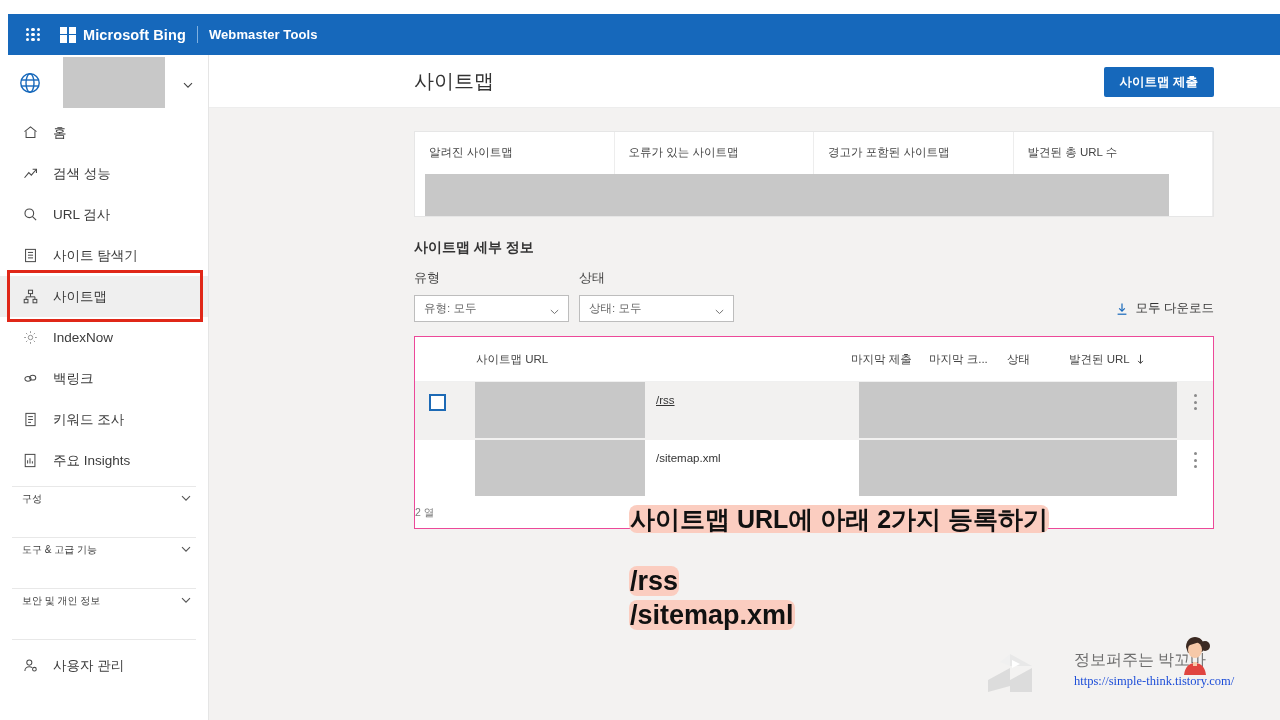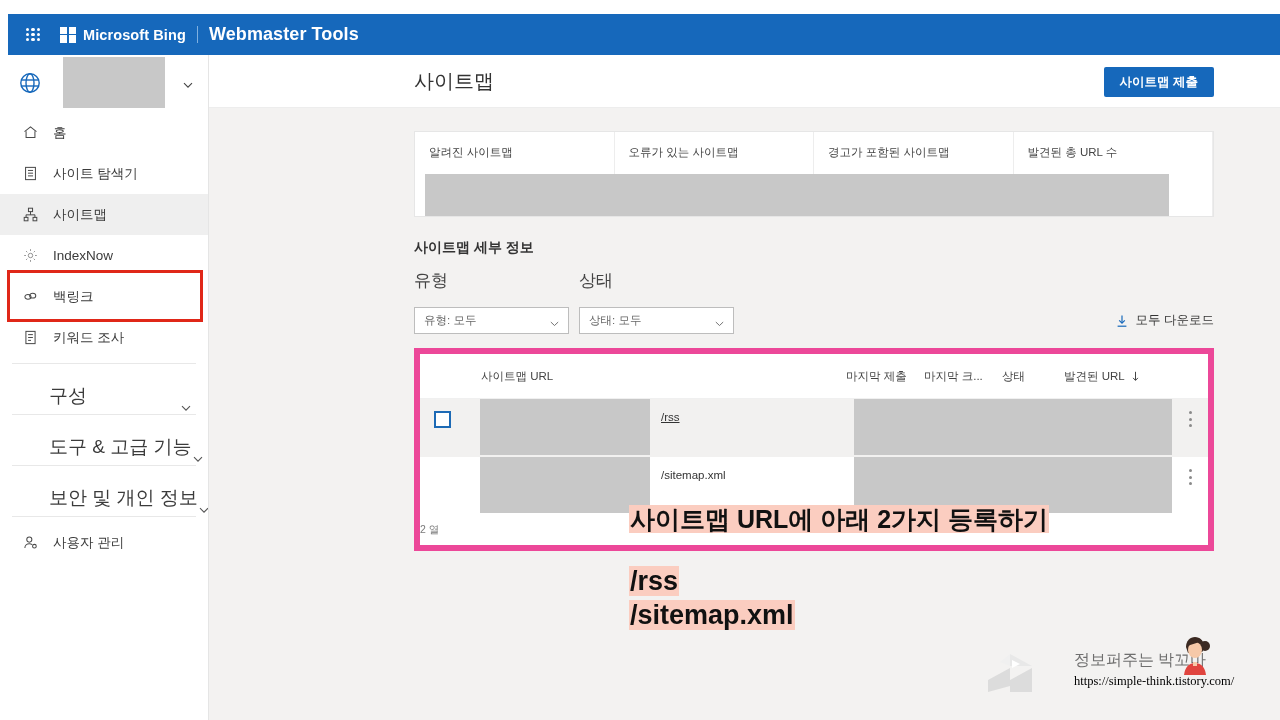--- a/index.html
+++ b/index.html
@@ -36,21 +36,21 @@
     grid-template-rows: repeat(2, 1fr);
     gap: 1.5px;
     margin-right: 7px;
   }
   .ms-logo i { display: block; background: #ffffff; }
   .brand-name { font-size: 14.5px; font-weight: 600; letter-spacing: .1px; }
   .brand-sep {
     width: 1px; height: 17px; background: #7fb0e0;
     margin: 0 11px;
   }
-  .brand-sub { font-size: 18px; font-weight: 600; letter-spacing: .1px; }
+  .brand-sub { font-size: 13px; font-weight: 600; letter-spacing: .1px; }
 
   
   .body-wrap {
     position: absolute; left: 0; top: 55px;
     width: 1280px; height: 665px;
     display: flex;
   }
 
   
   .sidebar {
@@ -103,27 +103,26 @@
     color: #4a4a4a;
     display: flex; align-items: center; justify-content: center;
   }
   .nav-label { white-space: nowrap; }
 
   .nav-divider {
     height: 1px; background: #e8e8e8;
     margin: 5px 12px 5px 12px;
   }
   .nav-group {
-    display: flex; align-items: flex-end;
+    display: flex; align-items: flex-start;
     height: 40px;
     padding: 0 16px 0 22px;
     cursor: pointer;
     color: #3b3b3b;
-    font-size: 19px;
-    margin-left: 27px;
+    font-size: 10px;
   }
   .nav-group .glabel { flex: 1 1 auto; white-space: nowrap; }
   .nav-group .gchev { width: 12px; height: 12px; flex: 0 0 12px; color: #555; }
 
   
   .red-box {
     position: absolute;
     left: 7px; top: 215px;
     width: 196px; height: 52px;
     border: 3px solid #e02718;
@@ -202,22 +201,22 @@
     margin: 22px 0 0 0;
   }
 
   .filter-row {
     display: flex; align-items: flex-end;
     margin-top: 12px;
     position: relative;
   }
   .filter-field { margin-right: 10px; }
   .filter-label {
-    font-size: 17px; color: #444444;
-    margin-bottom: 15px;
+    font-size: 13px; color: #444444;
+    margin-bottom: 8px;
   }
   .select-box {
     width: 155px; height: 27px;
     border: 1px solid #bdbdbd;
     background: #ffffff;
     display: flex; align-items: center;
     padding: 0 8px 0 9px;
     cursor: pointer;
   }
   .select-box .sv {
@@ -231,21 +230,21 @@
     position: absolute; right: 0; bottom: 5px;
     display: flex; align-items: center;
     cursor: pointer;
   }
   .download-link .dicon { width: 14px; height: 14px; color: #1668bb; margin-right: 7px; }
   .download-link .dtext { font-size: 12.5px; color: #333333; white-space: nowrap; }
 
   
   .table-card {
     background: #ffffff;
-    border: 6px solid #ec4899;
+    border: 1px solid #ec4899;
     margin-top: 14px;
     position: relative;
   }
   .thead {
     display: flex; align-items: center;
     height: 45px;
     padding: 0 0 0 14px;
     border-bottom: 1px solid #f0f0f0;
   }
   .th {
@@ -337,42 +336,42 @@
 
   
   .anno {
     position: absolute;
     font-family: "Liberation Sans", "DejaVu Sans", sans-serif;
     font-weight: 700;
     color: #111111;
     white-space: nowrap;
     z-index: 30;
   }
-  .anno .hl { background: #fbcdc0; padding: 0 1px; }
+  .anno .hl { background: #fbcdc0; padding: 0 1px; border-radius: 8px; }
   .anno-title { left: 629px; top: 503px; font-size: 25px; }
   .anno-l1 { left: 629px; top: 566px; font-size: 27px; }
   .anno-l2 { left: 629px; top: 600px; font-size: 27px; }
 
   
   .watermark {
     position: absolute;
     left: 978px; top: 633px;
     width: 300px; height: 72px;
     z-index: 25;
     display: flex; align-items: center;
   }
   .wm-logo { width: 84px; height: 58px; flex: 0 0 84px; }
   .wm-texts { margin-left: 12px; }
   .wm-name {
     font-family: "Liberation Serif", "DejaVu Serif", serif;
     font-size: 16px; color: #6f6f6f; white-space: nowrap;
   }
   .wm-url {
     font-family: "Liberation Serif", "DejaVu Serif", serif;
-    font-size: 12.5px; color: #000000; white-space: nowrap;
+    font-size: 12.5px; color: #1d4ed8; white-space: nowrap;
     margin-top: 3px;
     text-align: center;
   }
   .wm-avatar { position: absolute; left: 196px; top: 0px; width: 42px; height: 42px; }
 </style>
 </head>
 <body>
 
 <div class="topbar">
   <div class="waffle">
@@ -424,21 +423,39 @@
       <div class="nav-item">
         <span class="nav-icon">
           <svg viewBox="0 0 20 20" fill="none" stroke="#4a4a4a" stroke-width="1.2">
             <path d="M3 9l7-5.6L17 9"></path>
               <path d="M4.8 8.4V16h10.4V8.4"></path>
           </svg>
         </span>
         <span class="nav-label">홈</span>
       </div>
 
-
+      <div class="nav-item">
+        <span class="nav-icon">
+          <svg viewBox="0 0 20 20" fill="none" stroke="#4a4a4a" stroke-width="1.3">
+            <polyline points="3,15 8,9 11,12 17,5"></polyline>
+              <polyline points="12.5,5 17,5 17,9.5"></polyline>
+          </svg>
+        </span>
+        <span class="nav-label">검색 성능</span>
+      </div>
+
+      <div class="nav-item">
+        <span class="nav-icon">
+          <svg viewBox="0 0 20 20" fill="none" stroke="#4a4a4a" stroke-width="1.3">
+            <circle cx="8.6" cy="8.6" r="5.1"></circle>
+              <line x1="12.4" y1="12.4" x2="16.6" y2="16.6"></line>
+          </svg>
+        </span>
+        <span class="nav-label">URL 검사</span>
+      </div>
 
       <div class="nav-item">
         <span class="nav-icon">
           <svg viewBox="0 0 20 20" fill="none" stroke="#4a4a4a" stroke-width="1.2">
             <rect x="4.2" y="2.8" width="11.6" height="14.4"></rect>
             <line x1="7" y1="6.4" x2="13" y2="6.4"></line>
             <line x1="7" y1="9.6" x2="13" y2="9.6"></line>
             <line x1="7" y1="12.8" x2="13" y2="12.8"></line>
           </svg>
         </span>
@@ -485,20 +502,31 @@
           <svg viewBox="0 0 20 20" fill="none" stroke="#4a4a4a" stroke-width="1.2">
             <rect x="4.6" y="2.8" width="10.8" height="14.4"></rect>
             <line x1="7.2" y1="6.6" x2="12.8" y2="6.6"></line>
             <line x1="7.2" y1="10" x2="12.8" y2="10"></line>
             <line x1="7.2" y1="13.4" x2="10.6" y2="13.4"></line>
           </svg>
         </span>
         <span class="nav-label">키워드 조사</span>
       </div>
 
+      <div class="nav-item">
+        <span class="nav-icon">
+          <svg viewBox="0 0 20 20" fill="none" stroke="#4a4a4a" stroke-width="1.2">
+            <rect x="3.8" y="2.8" width="11.4" height="14.4"></rect>
+            <line x1="6.6" y1="13.6" x2="6.6" y2="9.8"></line>
+            <line x1="9.4" y1="13.6" x2="9.4" y2="7.4"></line>
+            <line x1="12.2" y1="13.6" x2="12.2" y2="11"></line>
+          </svg>
+        </span>
+        <span class="nav-label">주요 Insights</span>
+      </div>
 
 
       <div class="nav-divider"></div>
 
       <div class="nav-group">
         <span class="glabel">구성</span>
         <span class="gchev">
           <svg viewBox="0 0 12 12" fill="none" stroke="#555" stroke-width="1.1">
               <polyline points="2,4.2 6,8.2 10,4.2"></polyline>
             </svg>

